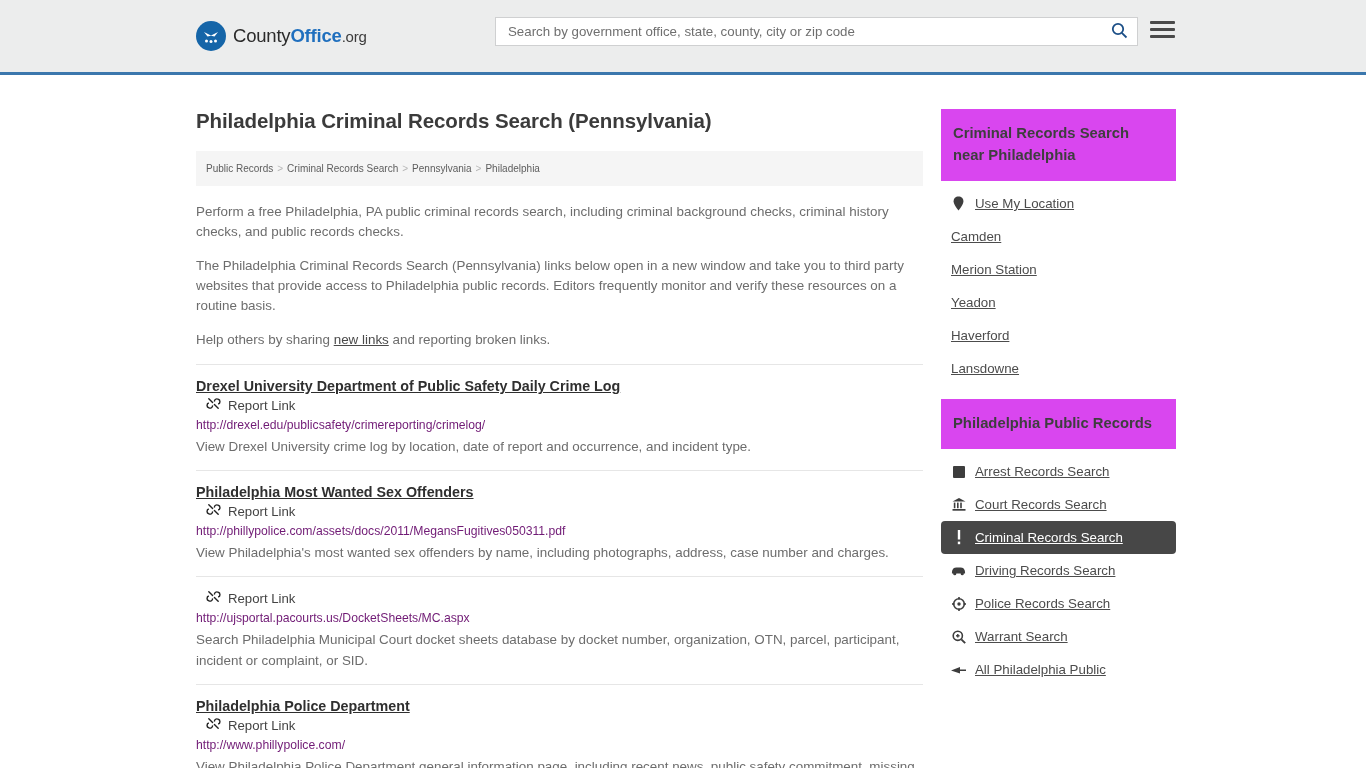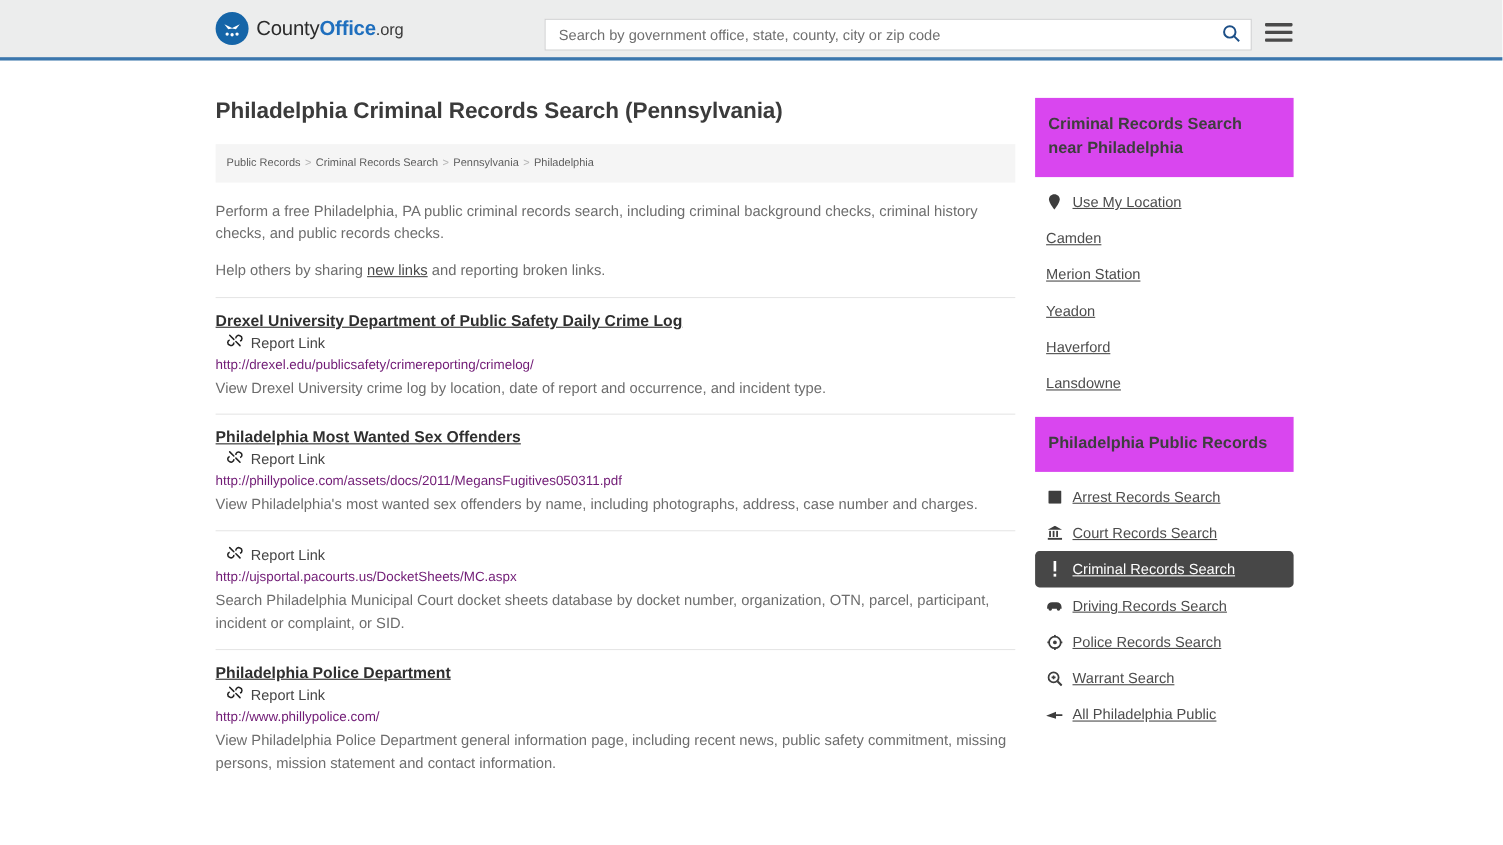--- a/index.html
+++ b/index.html
@@ -5,21 +5,21 @@
   * { box-sizing: border-box; margin: 0; padding: 0; }
   html, body {
     width: 1366px; height: 768px;
     background: #ffffff;
     font-family: "Liberation Sans", sans-serif;
     overflow: hidden;
   }
 
   
   .site-header {
-    height: 55px;
+    height: 75px;
     background: #eceded;
     border-bottom: 3px solid #3b77ad;
     display: flex;
     position: relative;
   }
   .logo-wrap {
     display: flex;
     align-items: center;
     margin-left: 196px;
     gap: 7px;
@@ -253,20 +253,21 @@
 
   <div class="content">
     <h1 class="page-title">Philadelphia Criminal Records Search (Pennsylvania)</h1>
 
     <div class="breadcrumb">
       <a>Public Records</a><span class="sep">&gt;</span><a>Criminal Records Search</a><span class="sep">&gt;</span><a>Pennsylvania</a><span class="sep">&gt;</span><a>Philadelphia</a>
     </div>
 
     <div class="intro">
       <p>Perform a free Philadelphia, PA public criminal records search, including criminal background checks, criminal history checks, and public records checks.</p>
+      <p>The Philadelphia Criminal Records Search (Pennsylvania) links below open in a new window and take you to third party websites that provide access to Philadelphia public records. Editors frequently monitor and verify these resources on a routine basis.</p>
       <p><span>Help others by sharing </span><a>new links</a><span> and reporting broken links.</span></p>
     </div>
 
     <div class="result">
       <div class="result-head">
         <a class="result-title">Drexel University Department of Public Safety Daily Crime Log</a>
         <span class="report-link">
           <span>
             <svg width="15" height="15" viewBox="0 0 16 16">
               <path d="M3 3 L7 7 M9 9 L13 13" stroke="#222" stroke-width="1.5" fill="none" stroke-linecap="round"></path>

